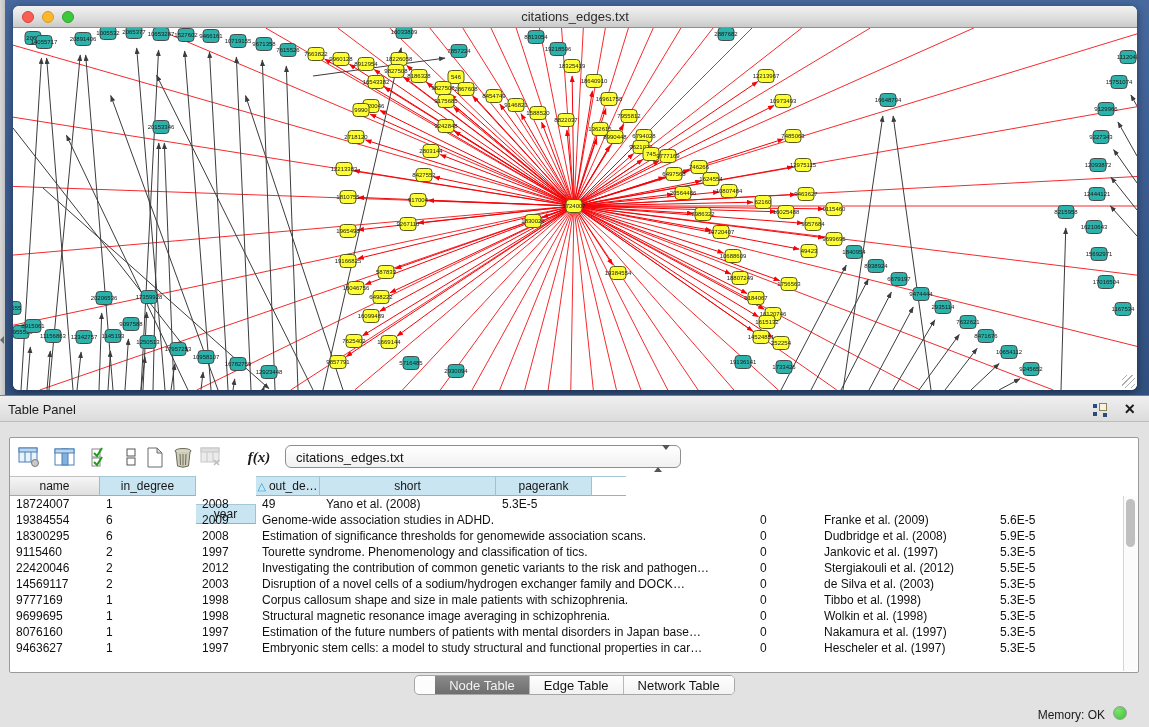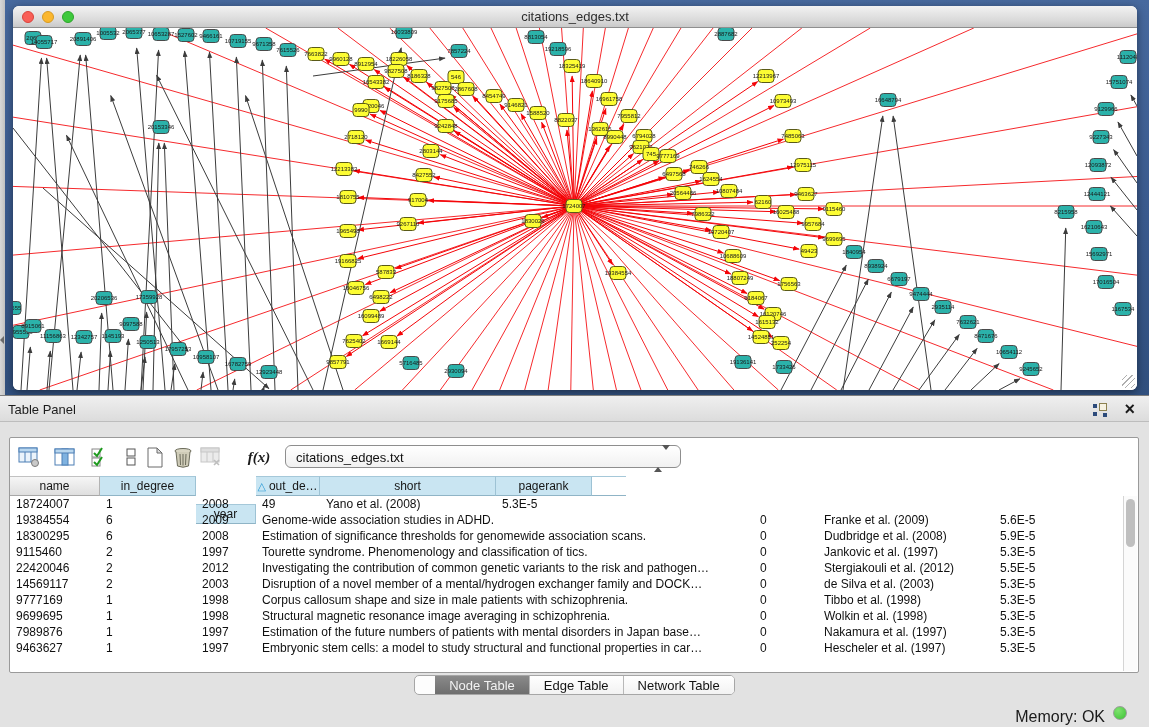--- a/index.html
+++ b/index.html
@@ -88,21 +88,21 @@
     display:flex; justify-content:center; }
   .tab-group { display:flex; border:1px solid #a6a6a6; border-radius:5px; overflow:hidden;
     height:20px; background:#fdfdfd; }
   .tab { font-size:13px; padding:0 14px; line-height:19px; color:#141414;
     border-right:1px solid #b8b8b8; background:linear-gradient(180deg,#ffffff,#f2f2f2); }
   .tab:last-child { border-right:none; }
   .tab.selected { background:linear-gradient(180deg,#8a8a8a,#6e6e6e); color:#f2f2f2;margin-left:20px; }
 
   
   .status-bar { position:absolute; left:0; top:278px; width:1149px; height:27px; }
-  .memory-label { position:absolute; right:44px; top:8px; font-size:16px; color:#1a1a1a; }
+  .memory-label { position:absolute; right:44px; top:8px; font-size:12px; color:#1a1a1a; }
   .memory-dot { position:absolute; right:22px; top:6px; width:14px; height:14px; border-radius:50%;
     background:radial-gradient(circle at 35% 30%,#7fe36f,#3cc234); border:1px solid #9c9c9c; }
 
   
   .mini { display:block; }
 </style>
 </head>
 <body>
 
 <div class="top-area">
@@ -953,21 +953,21 @@
           <div class="td" style="width: 60px;">2012</div>
           <div class="td" style="width: 498px;">Investigating the contribution of common genetic variants to the risk and pathogen…</div>
           <div class="td" style="width: 64px;">0</div>
           <div class="td" style="width: 176px;">Stergiakouli et al. (2012)</div>
           <div class="td" style="width: 96px;">5.5E-5</div>
         </div>
         <div class="tr">
           <div class="td" style="width: 90px;">14569117</div>
           <div class="td" style="width: 96px;">2</div>
           <div class="td" style="width: 60px;">2003</div>
-          <div class="td" style="width: 498px;">Disruption of a novel member of a mental/hydrogen exchanger family and DOCK…</div>
+          <div class="td" style="width: 498px;">Disruption of a novel cells of a sodium/hydrogen exchanger family and DOCK…</div>
           <div class="td" style="width: 64px;">0</div>
           <div class="td" style="width: 176px;">de Silva et al. (2003)</div>
           <div class="td" style="width: 96px;">5.3E-5</div>
         </div>
         <div class="tr">
           <div class="td" style="width: 90px;">9777169</div>
           <div class="td" style="width: 96px;">1</div>
           <div class="td" style="width: 60px;">1998</div>
           <div class="td" style="width: 498px;">Corpus callosum shape and size in male patients with schizophrenia.</div>
           <div class="td" style="width: 64px;">0</div>
@@ -977,21 +977,21 @@
         <div class="tr">
           <div class="td" style="width: 90px;">9699695</div>
           <div class="td" style="width: 96px;">1</div>
           <div class="td" style="width: 60px;">1998</div>
           <div class="td" style="width: 498px;">Structural magnetic resonance image averaging in schizophrenia.</div>
           <div class="td" style="width: 64px;">0</div>
           <div class="td" style="width: 176px;">Wolkin et al. (1998)</div>
           <div class="td" style="width: 96px;">5.3E-5</div>
         </div>
         <div class="tr">
-          <div class="td" style="width: 90px;">7989876</div>
+          <div class="td" style="width: 90px;">8076160</div>
           <div class="td" style="width: 96px;">1</div>
           <div class="td" style="width: 60px;">1997</div>
           <div class="td" style="width: 498px;">Estimation of the future numbers of patients with mental disorders in Japan base…</div>
           <div class="td" style="width: 64px;">0</div>
           <div class="td" style="width: 176px;">Nakamura et al. (1997)</div>
           <div class="td" style="width: 96px;">5.3E-5</div>
         </div>
         <div class="tr">
           <div class="td" style="width: 90px;">9463627</div>
           <div class="td" style="width: 96px;">1</div>

